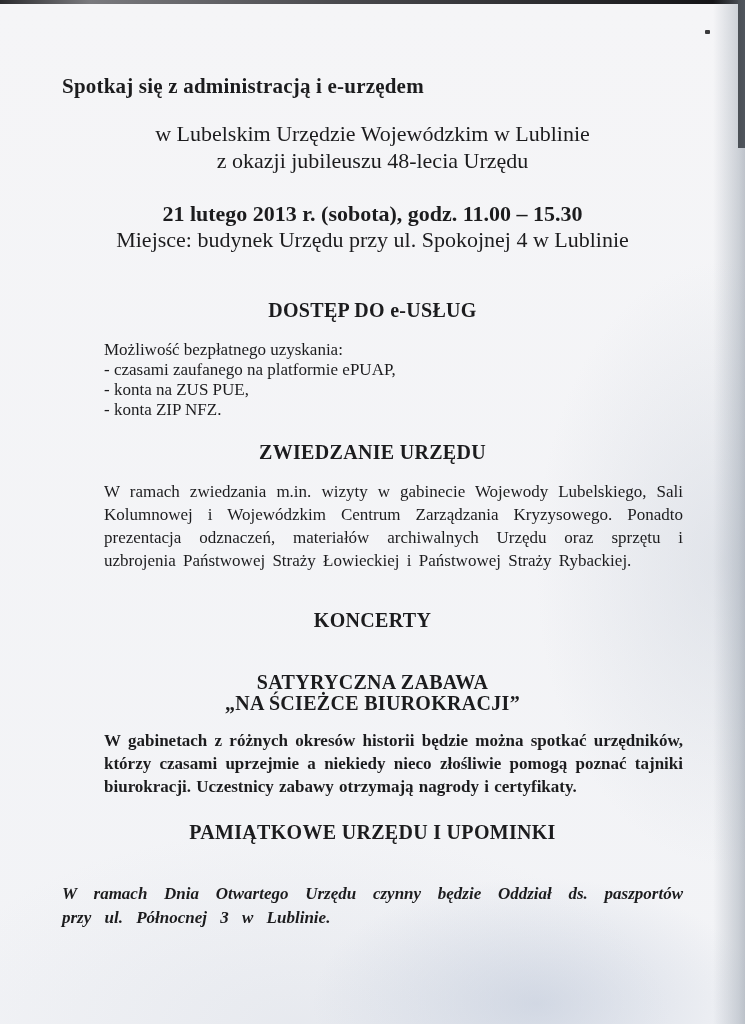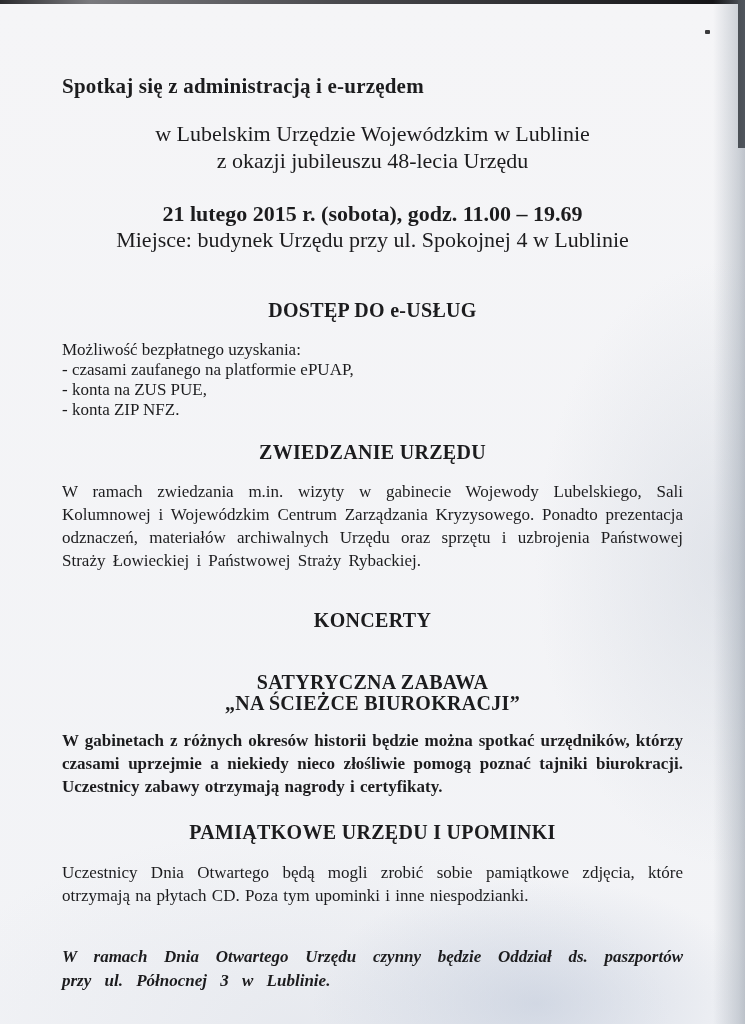--- a/index.html
+++ b/index.html
@@ -52,21 +52,21 @@
     text-align:center;
     font-size:22px; line-height:26px;
   }
   .when { font-weight:bold; }
   .section-heading {
     text-align:center;
     font-size:20px; font-weight:bold;
     letter-spacing:.3px;
   }
   .h-eservices { margin-top:46px; }
-  .body-text { font-size:17px; line-height:23px; }
+  .body-text { font-size:17px; line-height:23px;margin-left:42px; }
   .eservices-block { margin-top:18px; line-height:20px; }
   .eservices-block div { font-size:17px; line-height:20px; }
   .h-tour { margin-top:21px; }
   .p-tour { margin-top:16px; text-align:justify; word-spacing:3px; }
   .h-concerts { margin-top:37px; }
   .p-concerts { margin-top:20px; font-size:17px; line-height:22px; }
   .p-concerts .b { font-weight:bold; }
   .h-satire { margin-top:40px; line-height:21px; }
   .p-satire { margin-top:15px; text-align:justify; word-spacing:1px;font-weight:bold; }
   .h-photos { margin-top:23px; }
@@ -91,21 +91,21 @@
   <div class="content">
 
     <div class="title">Spotkaj się z administracją i e-urzędem</div>
 
     <div class="invite">
       <div>w Lubelskim Urzędzie Wojewódzkim w Lublinie</div>
       <div>z okazji jubileuszu 48-lecia Urzędu</div>
     </div>
 
     <div class="when-where">
-      <div class="when">21 lutego 2015 r. (sobota), godz. 11.00 – 19.69</div>
+      <div class="when">21 lutego 2013 r. (sobota), godz. 11.00 – 15.30</div>
       <div>Miejsce: budynek Urzędu przy ul. Spokojnej 4 w Lublinie</div>
     </div>
 
     <div class="section-heading h-eservices">DOSTĘP DO e-USŁUG</div>
     <div class="eservices-block body-text">
       <div>Możliwość bezpłatnego uzyskania:</div>
       <div>- czasami zaufanego na platformie ePUAP,</div>
       <div>- konta na ZUS PUE,</div>
       <div>- konta ZIP NFZ.</div>
     </div>
@@ -115,18 +115,17 @@
 
     <div class="section-heading h-concerts">KONCERTY</div>
 
     <div class="section-heading h-satire">
       <div>SATYRYCZNA ZABAWA</div>
       <div>„NA ŚCIEŻCE BIUROKRACJI”</div>
     </div>
     <div class="body-text p-satire">W gabinetach z różnych okresów historii będzie można spotkać urzędników, którzy czasami uprzejmie a niekiedy nieco złośliwie pomogą poznać tajniki biurokracji. Uczestnicy zabawy otrzymają nagrody i certyfikaty.</div>
 
     <div class="section-heading h-photos">PAMIĄTKOWE URZĘDU I UPOMINKI</div>
-    <div class="body-text p-photos">Uczestnicy Dnia Otwartego będą mogli zrobić sobie pamiątkowe zdjęcia, które otrzymają na płytach CD. Poza tym upominki i inne niespodzianki.</div>
 
     <div class="footer-note">W ramach Dnia Otwartego Urzędu czynny będzie Oddział ds. paszportów przy ul. Północnej 3 w Lublinie.</div>
 
   </div>
 </div>
 
 </body></html>

